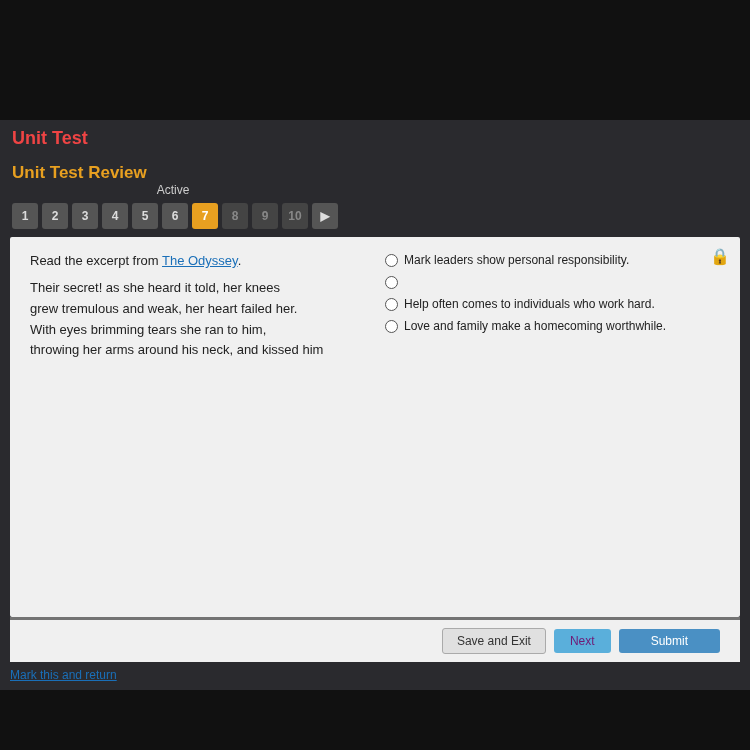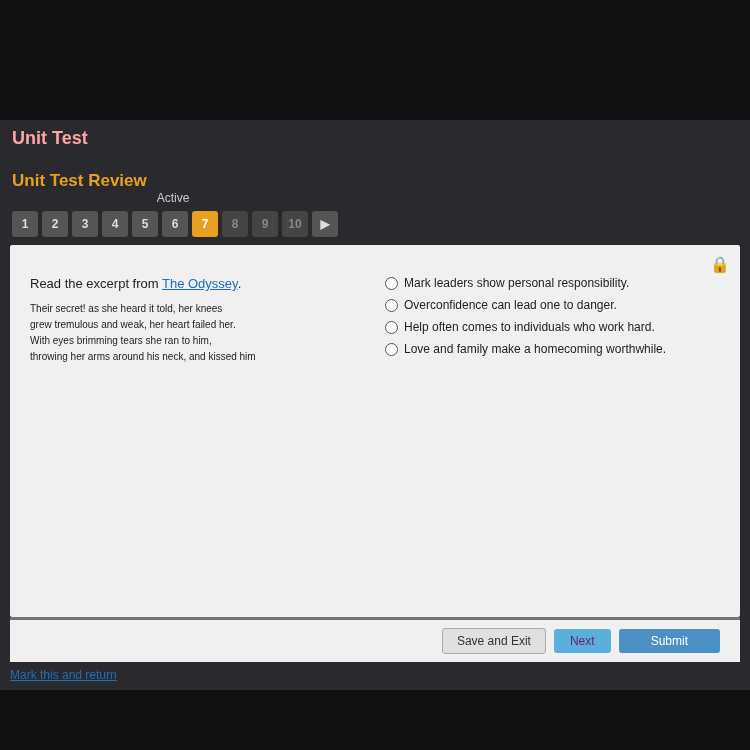--- a/index.html
+++ b/index.html
@@ -22,24 +22,24 @@
       flex: 1;
       display: flex;
       flex-direction: column;
       padding: 0;
     }
     .header-bar {
       background: #2a2a2e;
       padding: 8px 12px 0 12px;
     }
     .unit-test-title {
-      color: #fca5a5;
+      color: #ef4444;
       font-size: 18px;
       font-weight: bold;
-      margin-bottom: 8px;
+      margin-bottom: 0;
     }
     .unit-test-subtitle-row {
       display: flex;
       align-items: center;
       gap: 10px;
       margin-bottom: 6px;
     }
     .unit-test-subtitle {
       color: #e8a020;
       font-size: 17px;
@@ -91,39 +91,38 @@
       flex-direction: column;
       position: relative;
       margin: 0 10px;
       border-radius: 2px;
     }
     .content-main {
       display: flex;
       flex: 1;
       padding: 16px 20px;
       gap: 20px;
-      margin-top: 15px;
     }
     .left-panel {
       flex: 1;
     }
     .right-panel {
       flex: 1;
     }
     .excerpt-intro {
       font-size: 13px;
       color: #222;
       margin-bottom: 10px;
     }
     .excerpt-intro a {
       color: #1a6fb8;
       text-decoration: underline;
     }
     .excerpt-text {
-      font-size: 10px;
+      font-size: 13px;
       color: #222;
       line-height: 1.6;
     }
     .question-text {
       font-size: 13px;
       color: #222;
       margin-bottom: 14px;
     }
     .answer-option {
       display: flex;
@@ -240,21 +239,20 @@
           throwing her arms around his neck, and kissed him
         </div>
       </div>
       <div class="right-panel">
         <div class="answer-option">
           <span class="radio-circle"></span>
           <span>Mark leaders show personal responsibility.</span>
         </div>
         <div class="answer-option">
           <span class="radio-circle"></span>
-          <span>Overconfidence can lead one to danger.</span>
         </div>
         <div class="answer-option">
           <span class="radio-circle"></span>
           <span>Help often comes to individuals who work hard.</span>
         </div>
         <div class="answer-option">
           <span class="radio-circle"></span>
           <span>Love and family make a homecoming worthwhile.</span>
         </div>
       </div>

